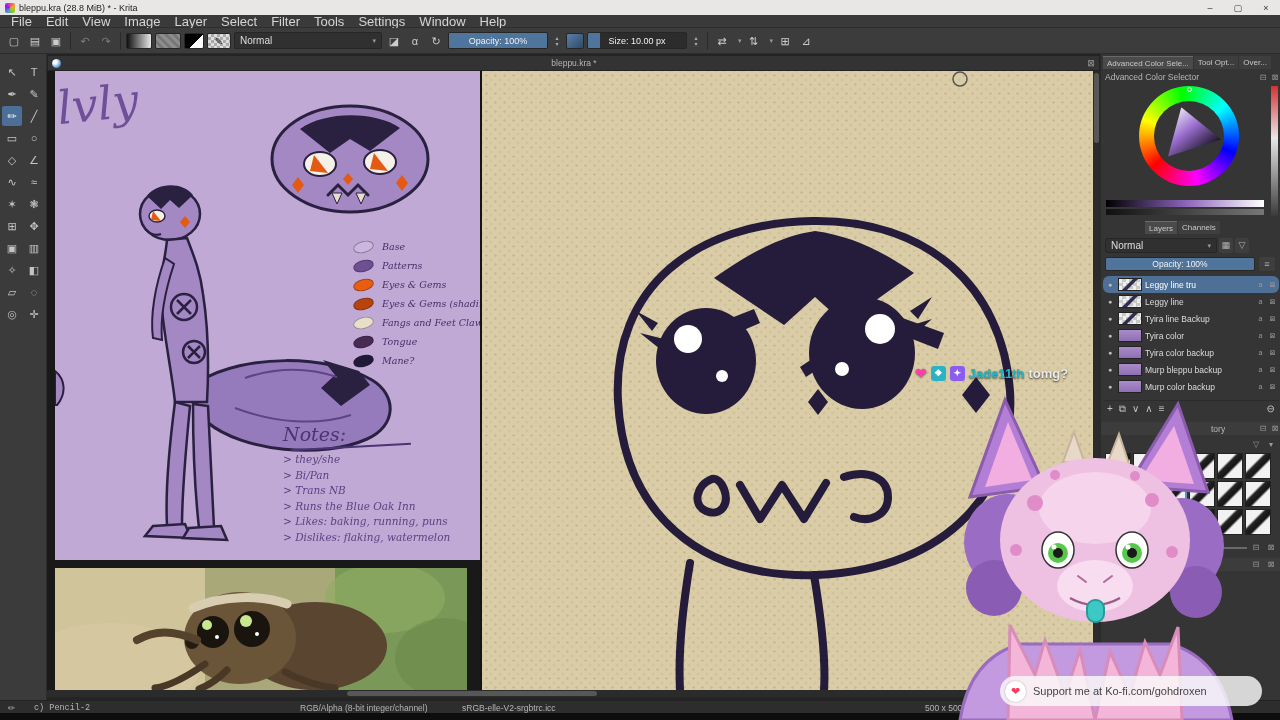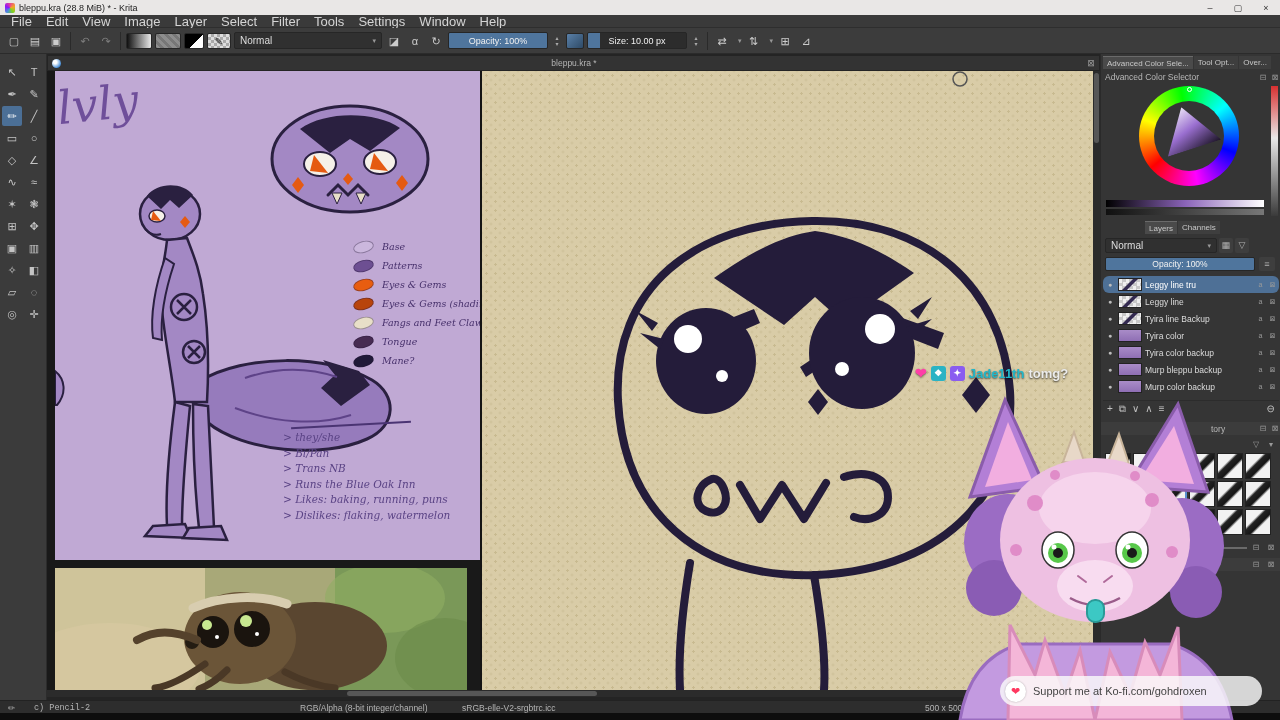--- a/index.html
+++ b/index.html
@@ -318,20 +318,21 @@
           <div class="pal-row">
               <span class="pal-swatch" style="background: rgb(71, 43, 82);"></span>
               <span class="pal-label">Tongue</span>
             </div>
           <div class="pal-row">
               <span class="pal-swatch" style="background: rgb(32, 26, 56);"></span>
               <span class="pal-label">Mane?</span>
             </div>
         </div>
         <div class="notes">
+          <div class="notes-title">Notes:</div>
           <div class="notes-rule"></div>
           <div class="note-line">&gt; they/she</div>
           <div class="note-line">&gt; Bi/Pan</div>
           <div class="note-line">&gt; Trans NB</div>
           <div class="note-line">&gt; Runs the Blue Oak Inn</div>
           <div class="note-line">&gt; Likes: baking, running, puns</div>
           <div class="note-line">&gt; Dislikes: flaking, watermelon</div>
         </div>
       </div>
 

